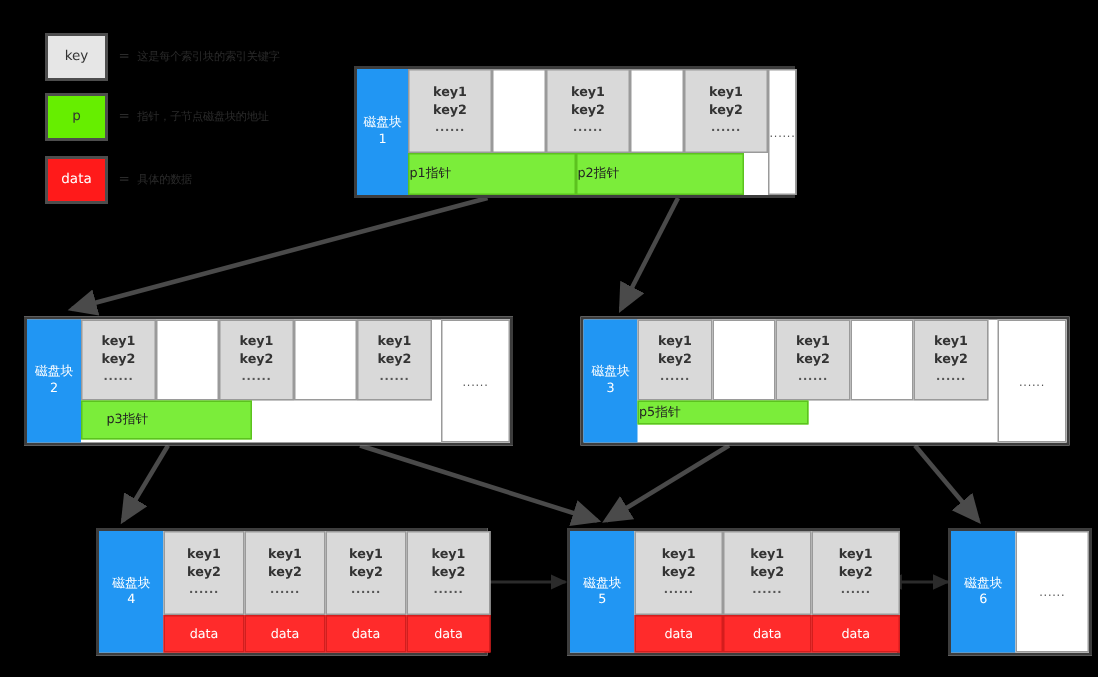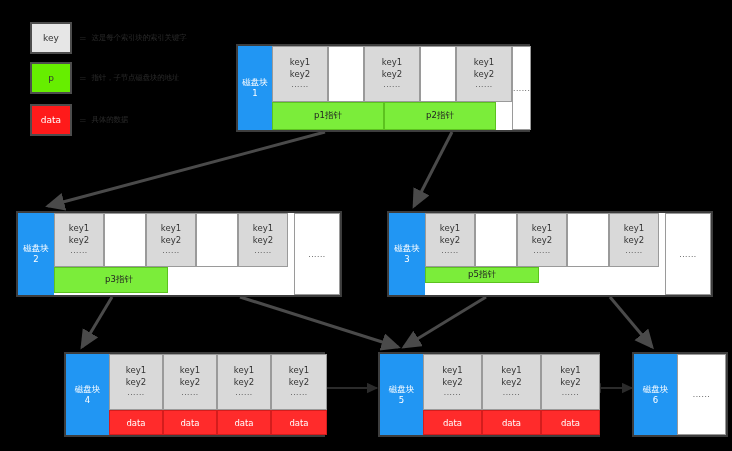--- a/index.html
+++ b/index.html
@@ -20,32 +20,32 @@
                white-space:nowrap;filter:blur(0.25px);}
 
   
   .node{position:absolute;display:flex;border:2px solid #3d3d3d;
         box-sizing:border-box;background:#fff;}
   .blk-label{background:#2196f3;color:#fff;font-size:8.5px;
              display:flex;flex-direction:column;align-items:center;
              justify-content:center;line-height:1.25;flex:none;
              box-sizing:border-box;}
   .cells{display:flex;flex-direction:column;flex:1;box-sizing:border-box;}
-  .keyrow{display:flex;flex:none;box-sizing:border-box;}
+  .keyrow{display:flex;flex:none;box-sizing:border-box;font-weight:bold;}
   .ptrrow{display:flex;flex:none;box-sizing:border-box;}
   .kcell{background:#d9d9d9;border:1px solid #9a9a9a;box-sizing:border-box;
          display:flex;flex-direction:column;align-items:center;
          justify-content:center;font-size:8.5px;color:#333;line-height:1.35;}
   .kcell .dots{letter-spacing:0.5px;font-size:7.5px;color:#555;}
   .wcell{background:#fff;border:1px solid #9a9a9a;box-sizing:border-box;}
   .dotcell{background:#fff;border:1px solid #9a9a9a;box-sizing:border-box;
            display:flex;align-items:center;justify-content:center;
            font-size:7.5px;color:#555;letter-spacing:0.5px;}
   .pcell{background:#7bed3a;border:1px solid #5cc21f;box-sizing:border-box;
-         display:flex;align-items:center;justify-content:center;
+         display:flex;align-items:center;
          font-size:8.5px;color:#222;}
   .dcell{background:#ff2b2b;border:1px solid #d41d1d;box-sizing:border-box;
          display:flex;align-items:center;justify-content:center;
          font-size:8.5px;color:#fff;}
   svg.overlay{position:absolute;left:0;top:0;width:732px;height:451px;
               pointer-events:none;}
 </style>
 </head>
 <body>
 

